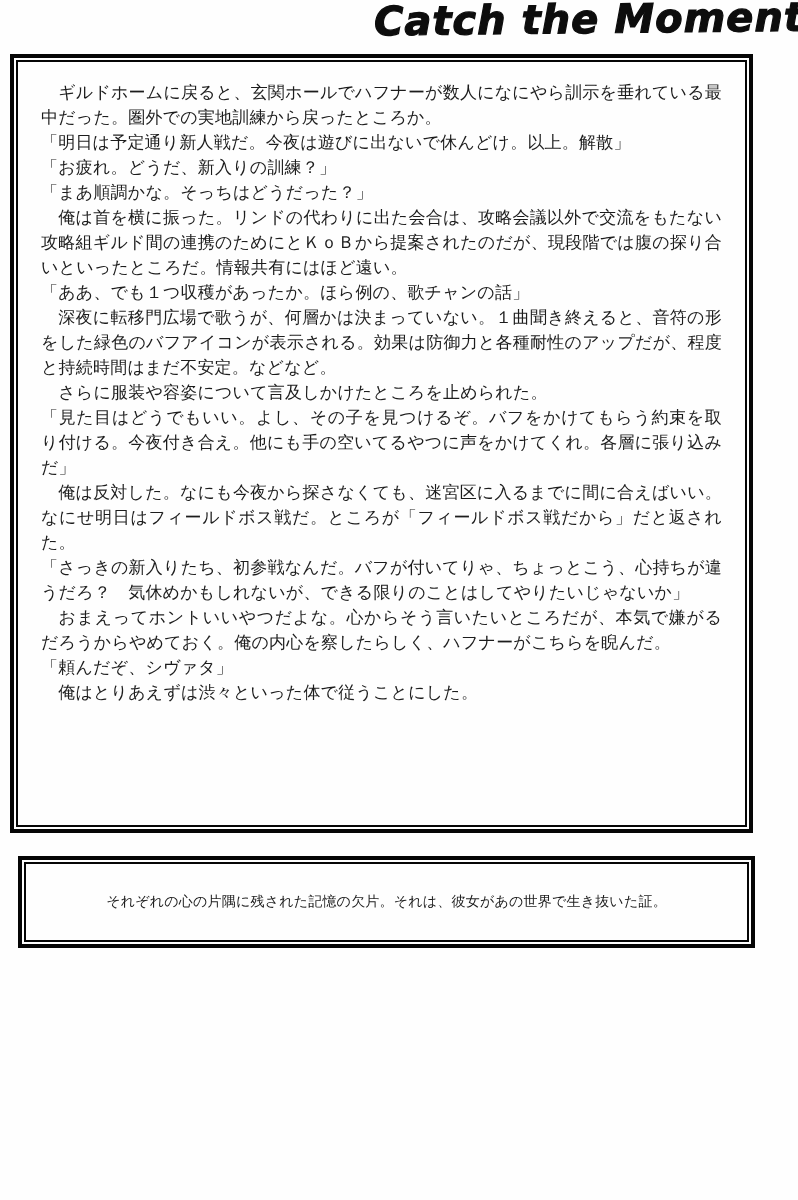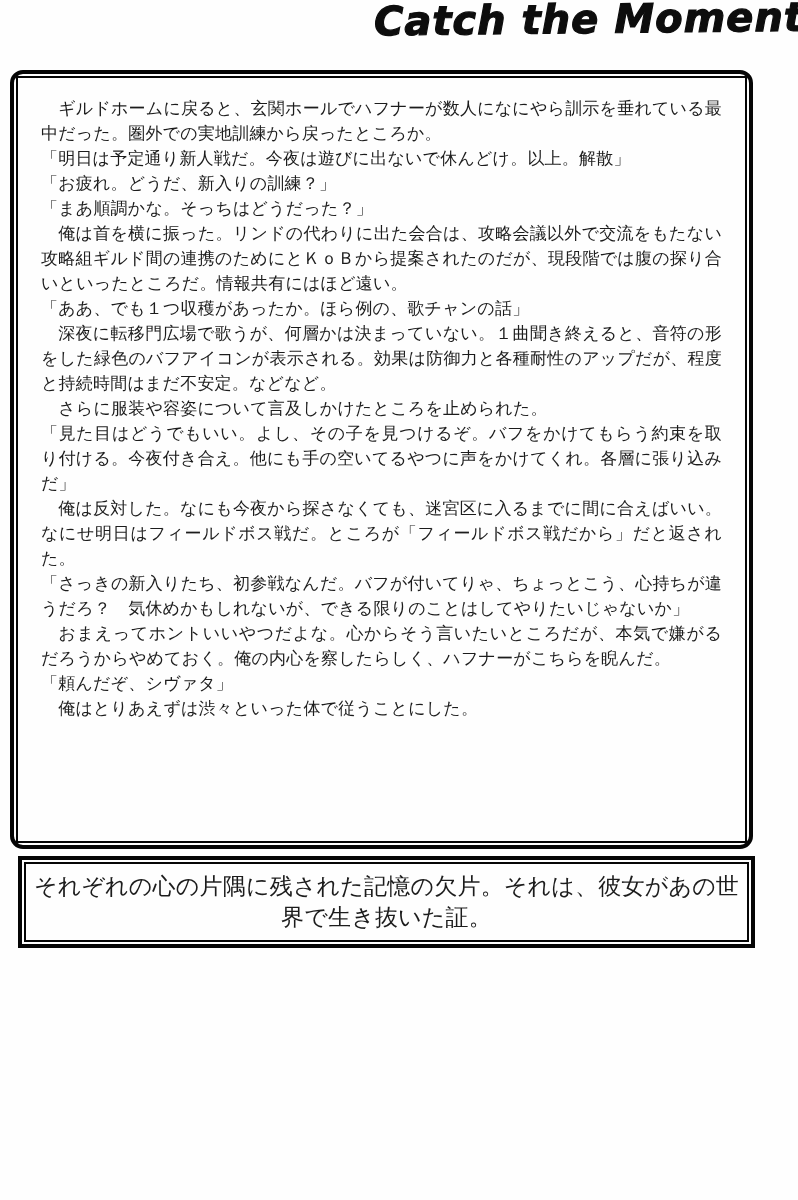--- a/index.html
+++ b/index.html
@@ -41,24 +41,23 @@
     background: #fefefe;
   }
   .dbox-inner {
     border: 2px solid #050505;
     box-sizing: border-box;
     width: 100%;
     height: 100%;
   }
   #story-box {
     left: 10px;
-    top: 70px;
+    top: 54px;
     width: 743px;
     height: 779px;
-    border-radius: 13px;
   }
   #story-box .dbox-inner {
     padding: 18px 23px 12px 23px;
   }
   .story-text p {
     margin: 0;
     font-size: 17px;
     line-height: 25px;
     text-align: justify;
     letter-spacing: 0.2px;
@@ -69,21 +68,21 @@
     top: 856px;
     width: 737px;
     height: 92px;
   }
   #caption-box .dbox-inner {
     display: flex;
     align-items: center;
     justify-content: center;
   }
   .caption-text {
-    font-size: 23px;
+    font-size: 14px;
     letter-spacing: 0.2px;
     color: #1c1c1c;
     text-align: center;
   }
 </style>
 </head>
 <body>
 
 <div id="canvas">
 

